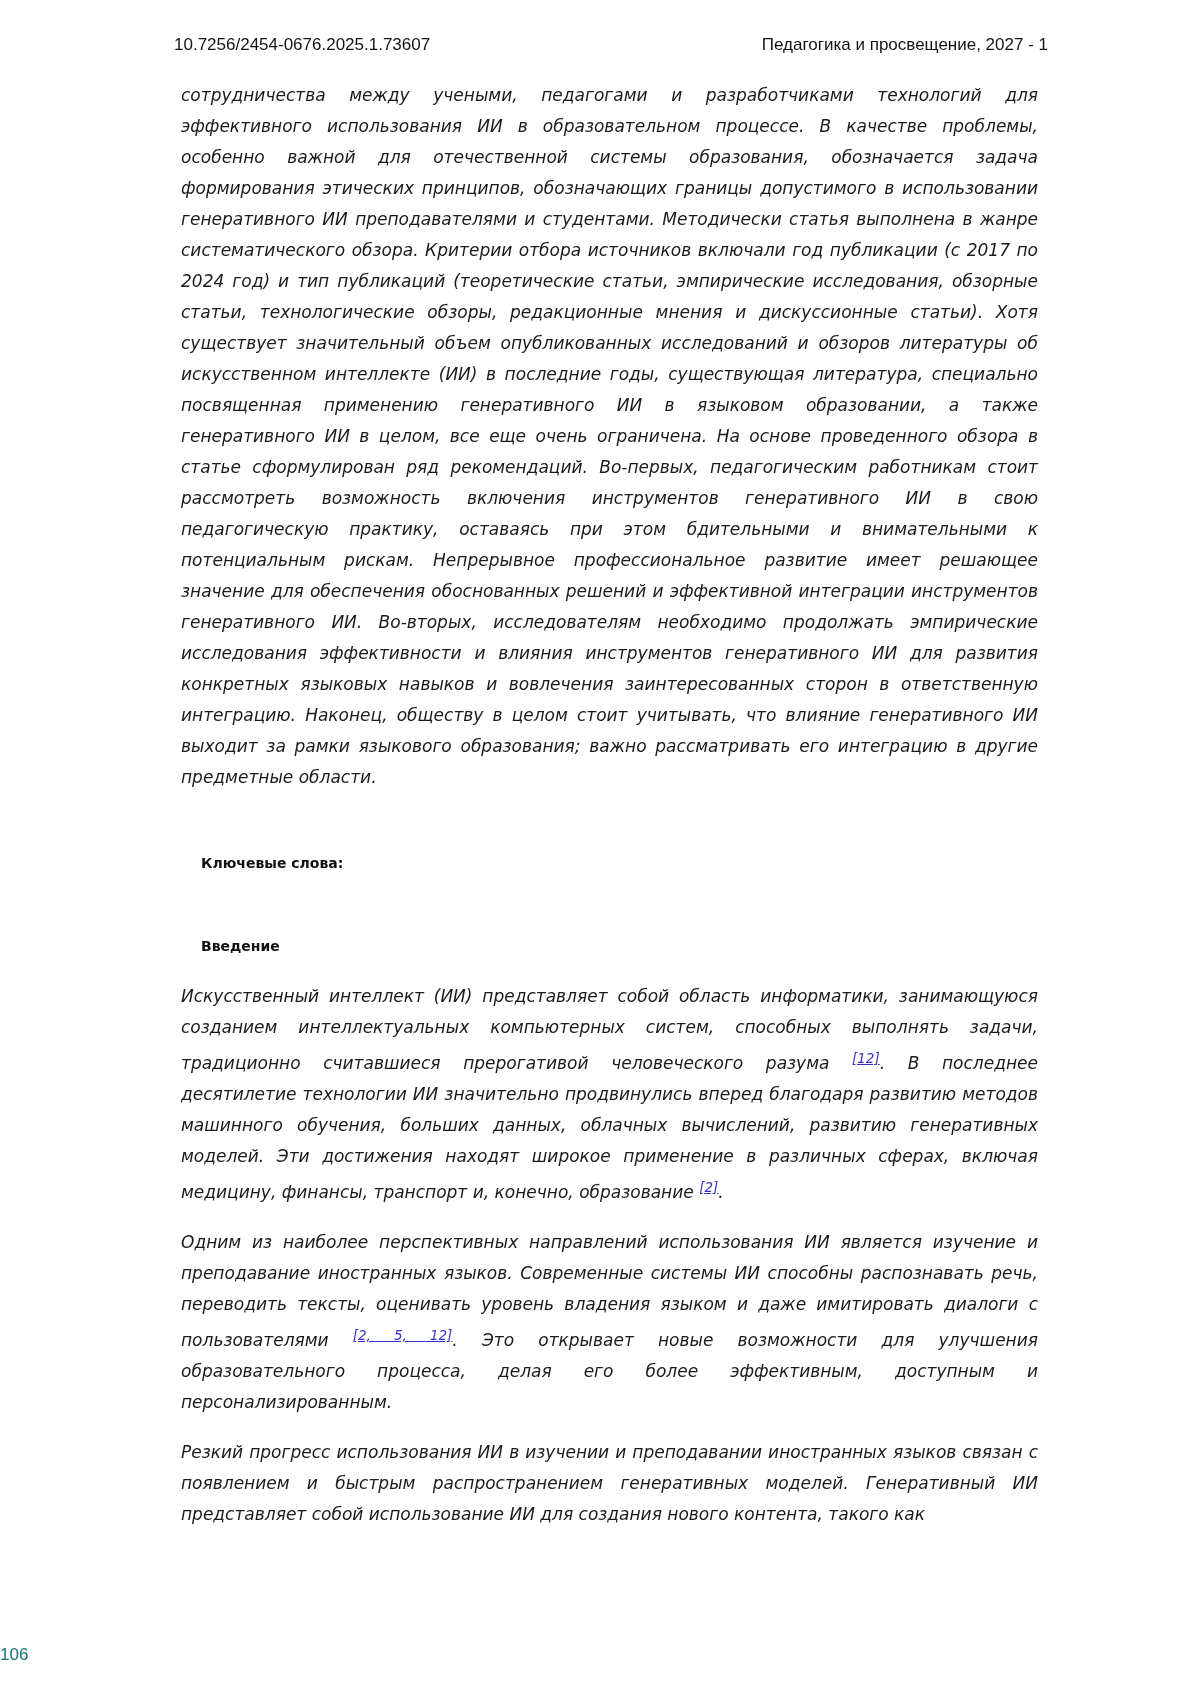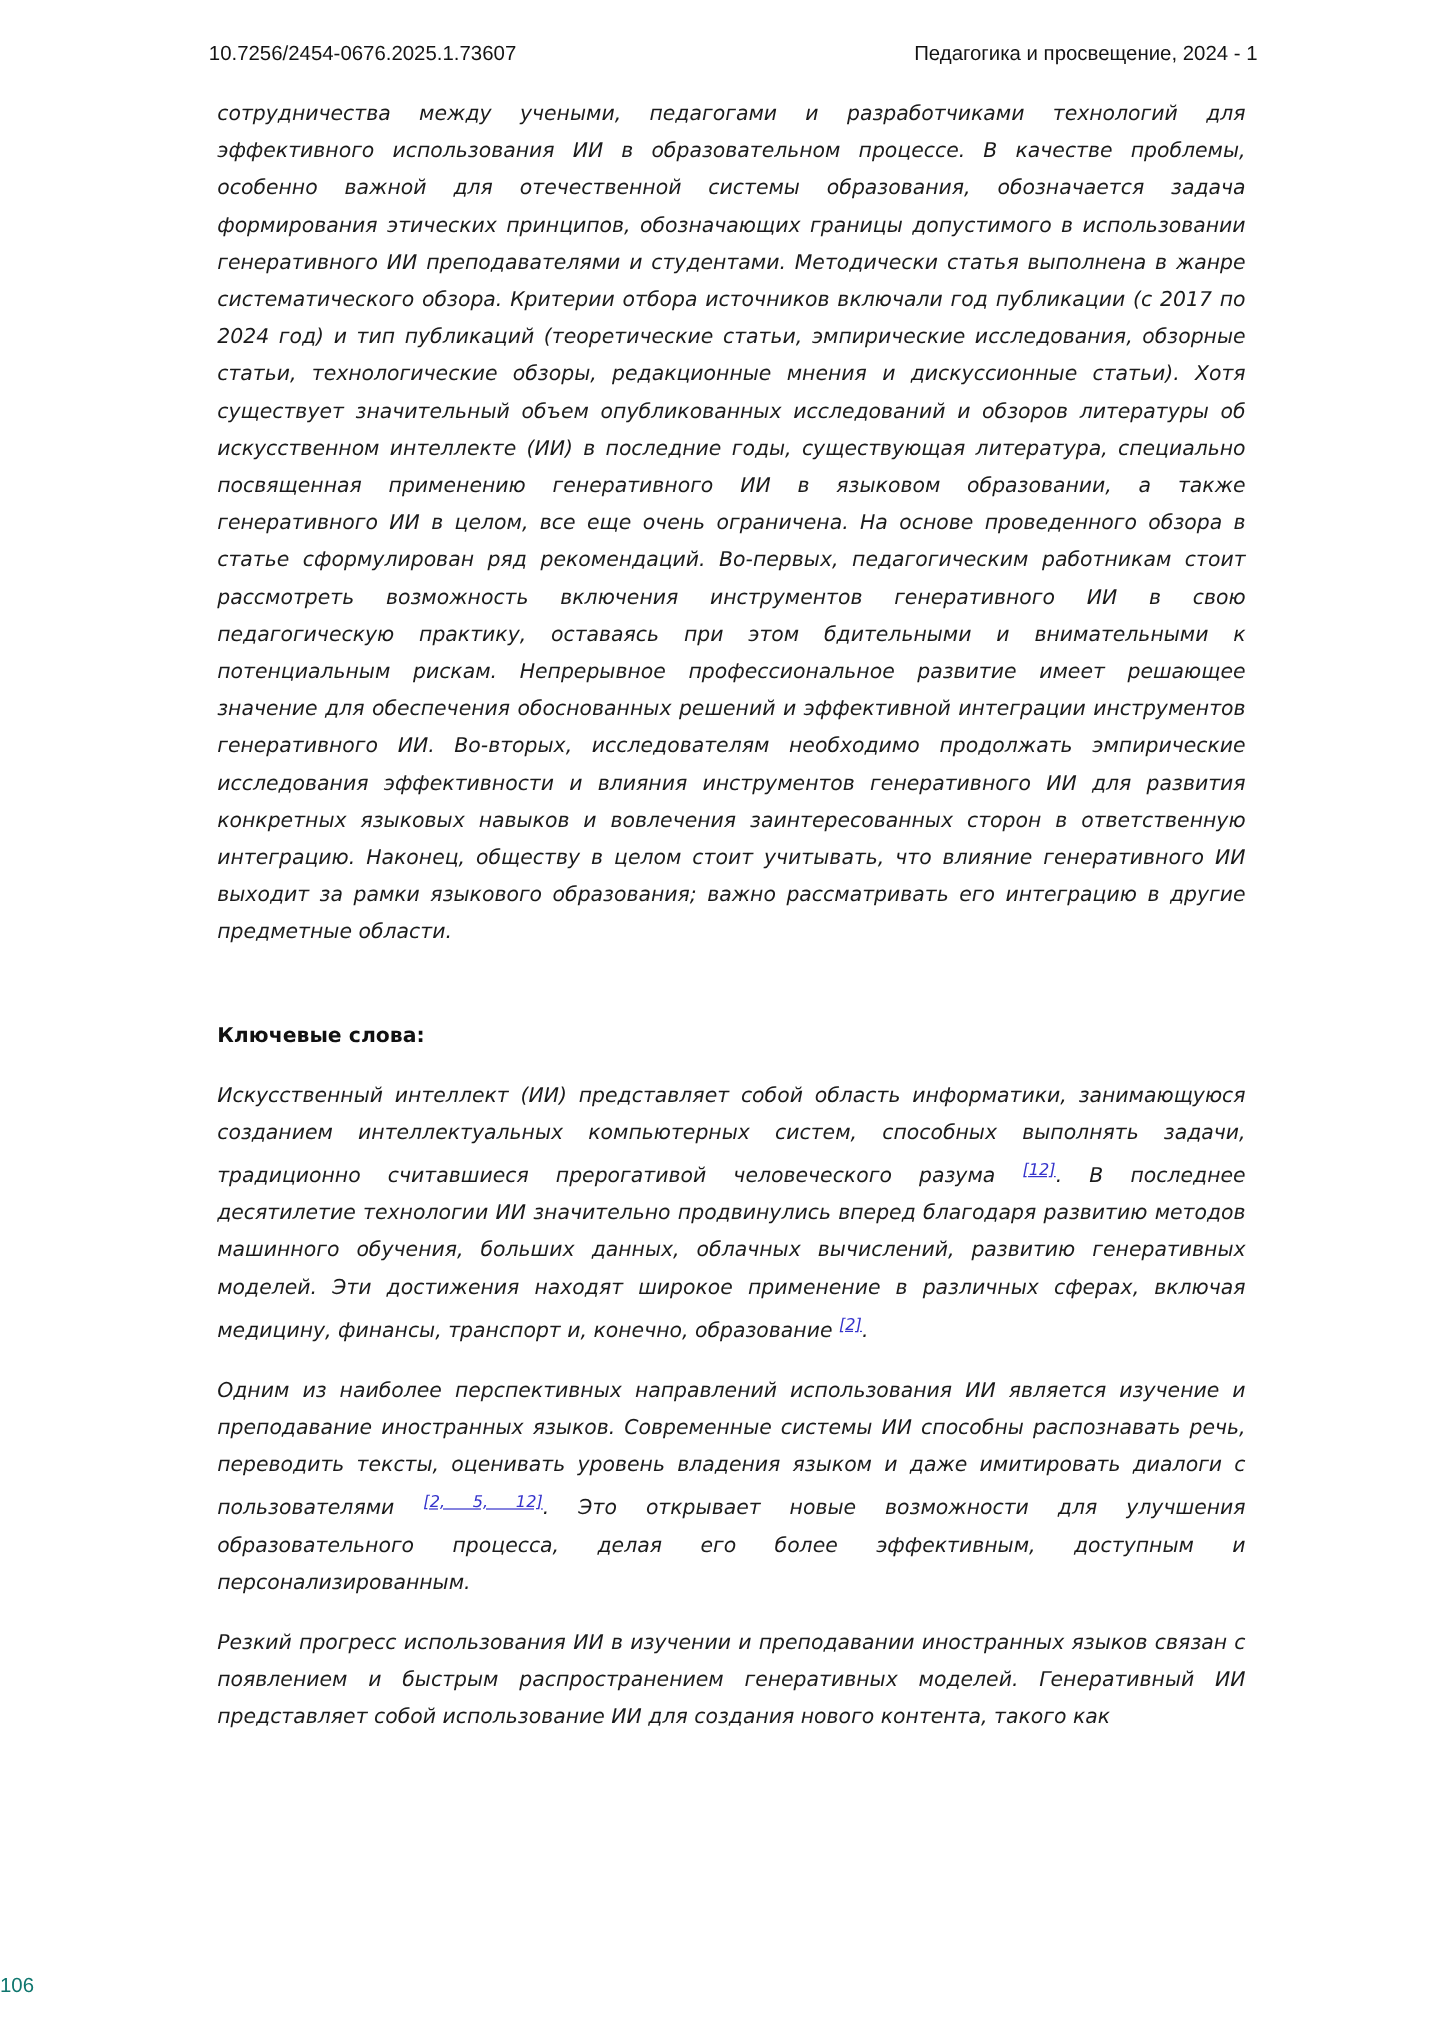--- a/index.html
+++ b/index.html
@@ -34,24 +34,25 @@
     width: 857px;
   }
   .body-text {
     font-size: 17px;
     line-height: 31px;
     text-align: justify;
     color: #1b1b1b;
     font-style: italic;
   }
   .section-heading {
-    font-size: 17px;
+    font-size: 14px;
     line-height: 31px;
     font-weight: bold;
     color: #111111;
+    margin-left: 20px;
   }
   .keywords-heading { margin-top: 55px; }
   .keywords-text   { margin-top: 15px; }
   .intro-heading   { margin-top: 52px; }
   .intro-para      { margin-top: 19px; }
   .cite {
     font-size: 13.5px;
     vertical-align: 6px;
     text-decoration: underline;
     cursor: pointer;
@@ -69,30 +70,31 @@
     color: #0f766e;
   }
 </style>
 </head>
 <body>
 
 <div class="page">
 
   <header class="running-head">
     <span>10.7256/2454-0676.2025.1.73607</span>
-    <span>Педагогика и просвещение, 2024 - 1</span>
+    <span>Педагогика и просвещение, 2027 - 1</span>
   </header>
 
   <main class="content">
 
     <p class="body-text">сотрудничества между учеными, педагогами и разработчиками технологий для эффективного использования ИИ в образовательном процессе. В качестве проблемы, особенно важной для отечественной системы образования, обозначается задача формирования этических принципов, обозначающих границы допустимого в использовании генеративного ИИ преподавателями и студентами. Методически статья выполнена в жанре систематического обзора. Критерии отбора источников включали год публикации (с 2017 по 2024 год) и тип публикаций (теоретические статьи, эмпирические исследования, обзорные статьи, технологические обзоры, редакционные мнения и дискуссионные статьи). Хотя существует значительный объем опубликованных исследований и обзоров литературы об искусственном интеллекте (ИИ) в последние годы, существующая литература, специально посвященная применению генеративного ИИ в языковом образовании, а также генеративного ИИ в целом, все еще очень ограничена. На основе проведенного обзора в статье сформулирован ряд рекомендаций. Во-первых, педагогическим работникам стоит рассмотреть возможность включения инструментов генеративного ИИ в свою педагогическую практику, оставаясь при этом бдительными и внимательными к потенциальным рискам. Непрерывное профессиональное развитие имеет решающее значение для обеспечения обоснованных решений и эффективной интеграции инструментов генеративного ИИ. Во-вторых, исследователям необходимо продолжать эмпирические исследования эффективности и влияния инструментов генеративного ИИ для развития конкретных языковых навыков и вовлечения заинтересованных сторон в ответственную интеграцию. Наконец, обществу в целом стоит учитывать, что влияние генеративного ИИ выходит за рамки языкового образования; важно рассматривать его интеграцию в другие предметные области.</p>
 
     <h3 class="section-heading keywords-heading">Ключевые слова:</h3>
 
 
+    <h3 class="section-heading intro-heading">Введение</h3>
 
     <p class="body-text intro-para"><span>Искусственный интеллект (ИИ) представляет собой область информатики, занимающуюся созданием интеллектуальных компьютерных систем, способных выполнять задачи, традиционно считавшиеся прерогативой человеческого разума </span><a class="cite" style="color: rgb(53, 51, 203);">[12]</a><span>. В последнее десятилетие технологии ИИ значительно продвинулись вперед благодаря развитию методов машинного обучения, больших данных, облачных вычислений, развитию генеративных моделей. Эти достижения находят широкое применение в различных сферах, включая медицину, финансы, транспорт и, конечно, образование </span><a class="cite" style="color: rgb(53, 51, 203);">[2]</a><span>.</span></p>
 
     <p class="body-text intro-para"><span>Одним из наиболее перспективных направлений использования ИИ является изучение и преподавание иностранных языков. Современные системы ИИ способны распознавать речь, переводить тексты, оценивать уровень владения языком и даже имитировать диалоги с пользователями </span><a class="cite" style="color: rgb(53, 51, 203);">[2, 5, 12]</a><span>. Это открывает новые возможности для улучшения образовательного процесса, делая его более эффективным, доступным и персонализированным.</span></p>
 
     <p class="body-text intro-para">Резкий прогресс использования ИИ в изучении и преподавании иностранных языков связан с появлением и быстрым распространением генеративных моделей. Генеративный ИИ представляет собой использование ИИ для создания нового контента, такого как</p>
 
   </main>
 
   <footer class="page-footer">

